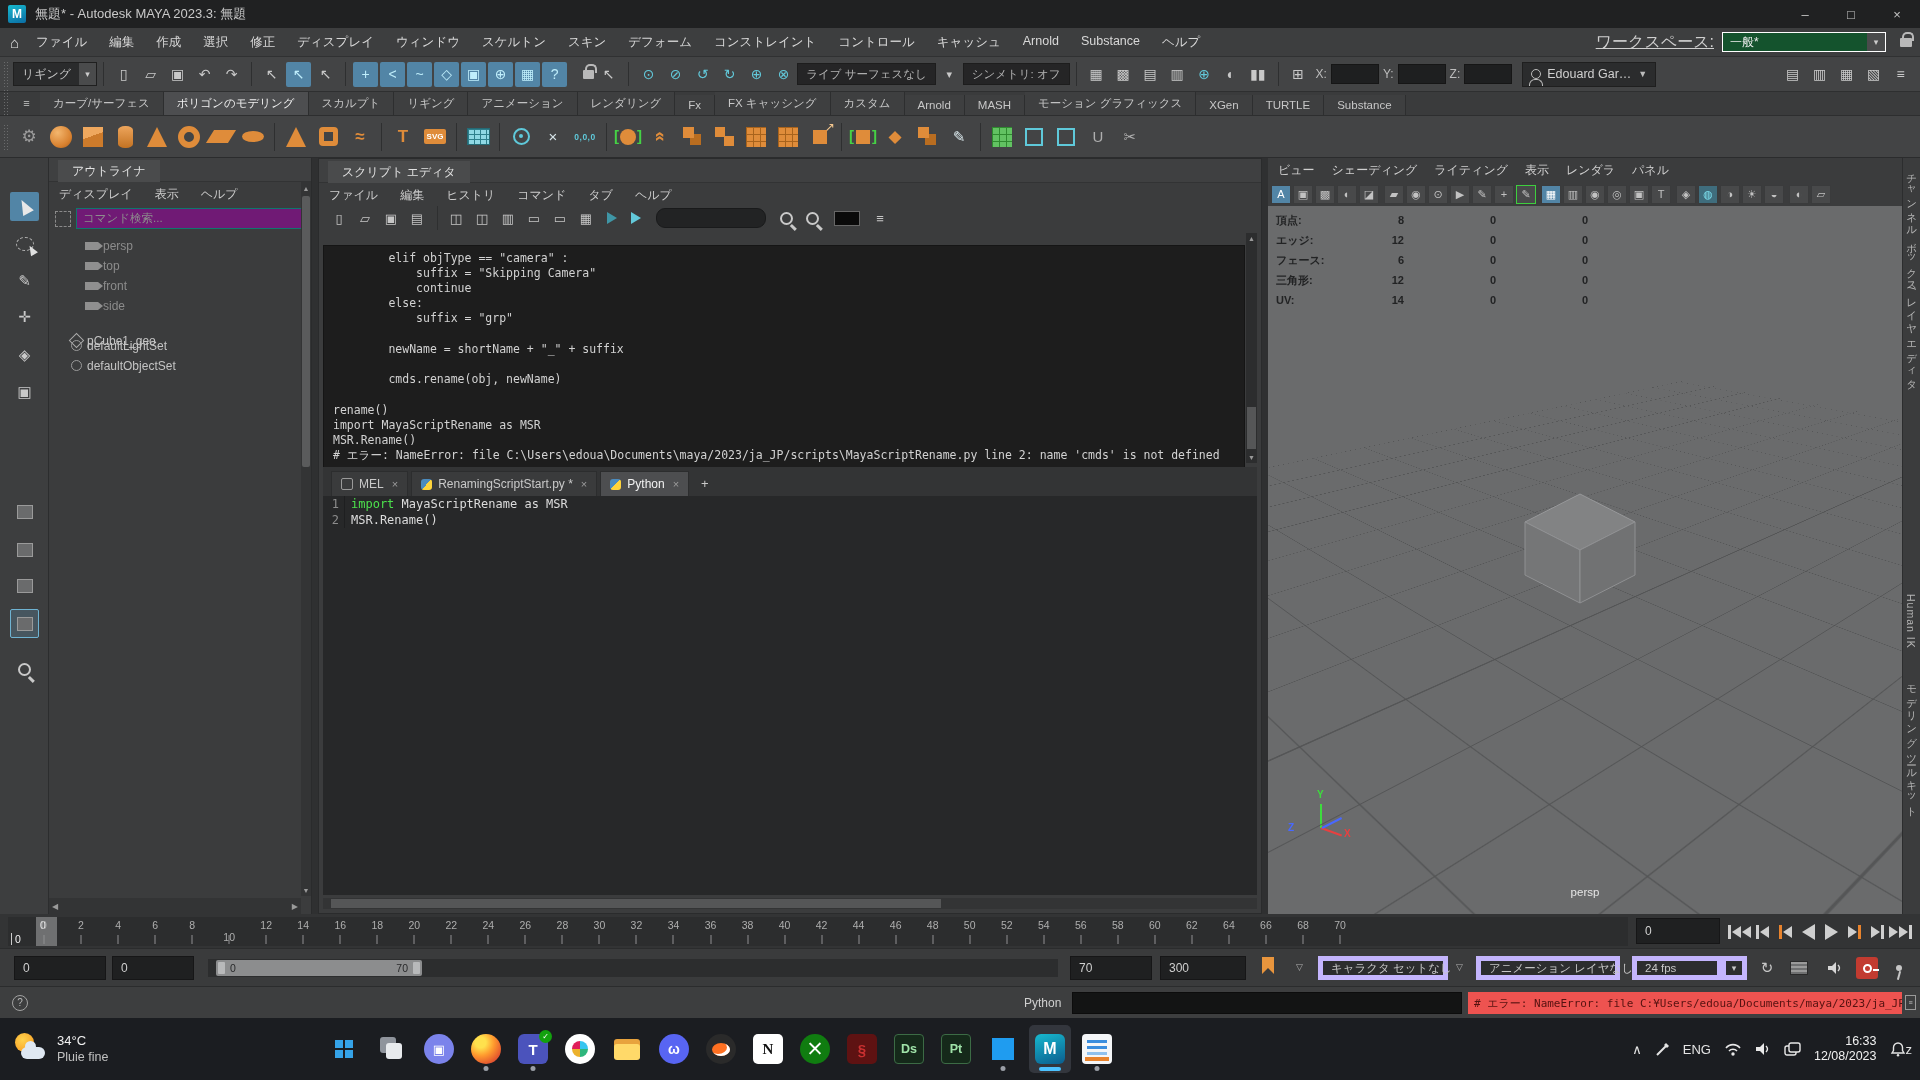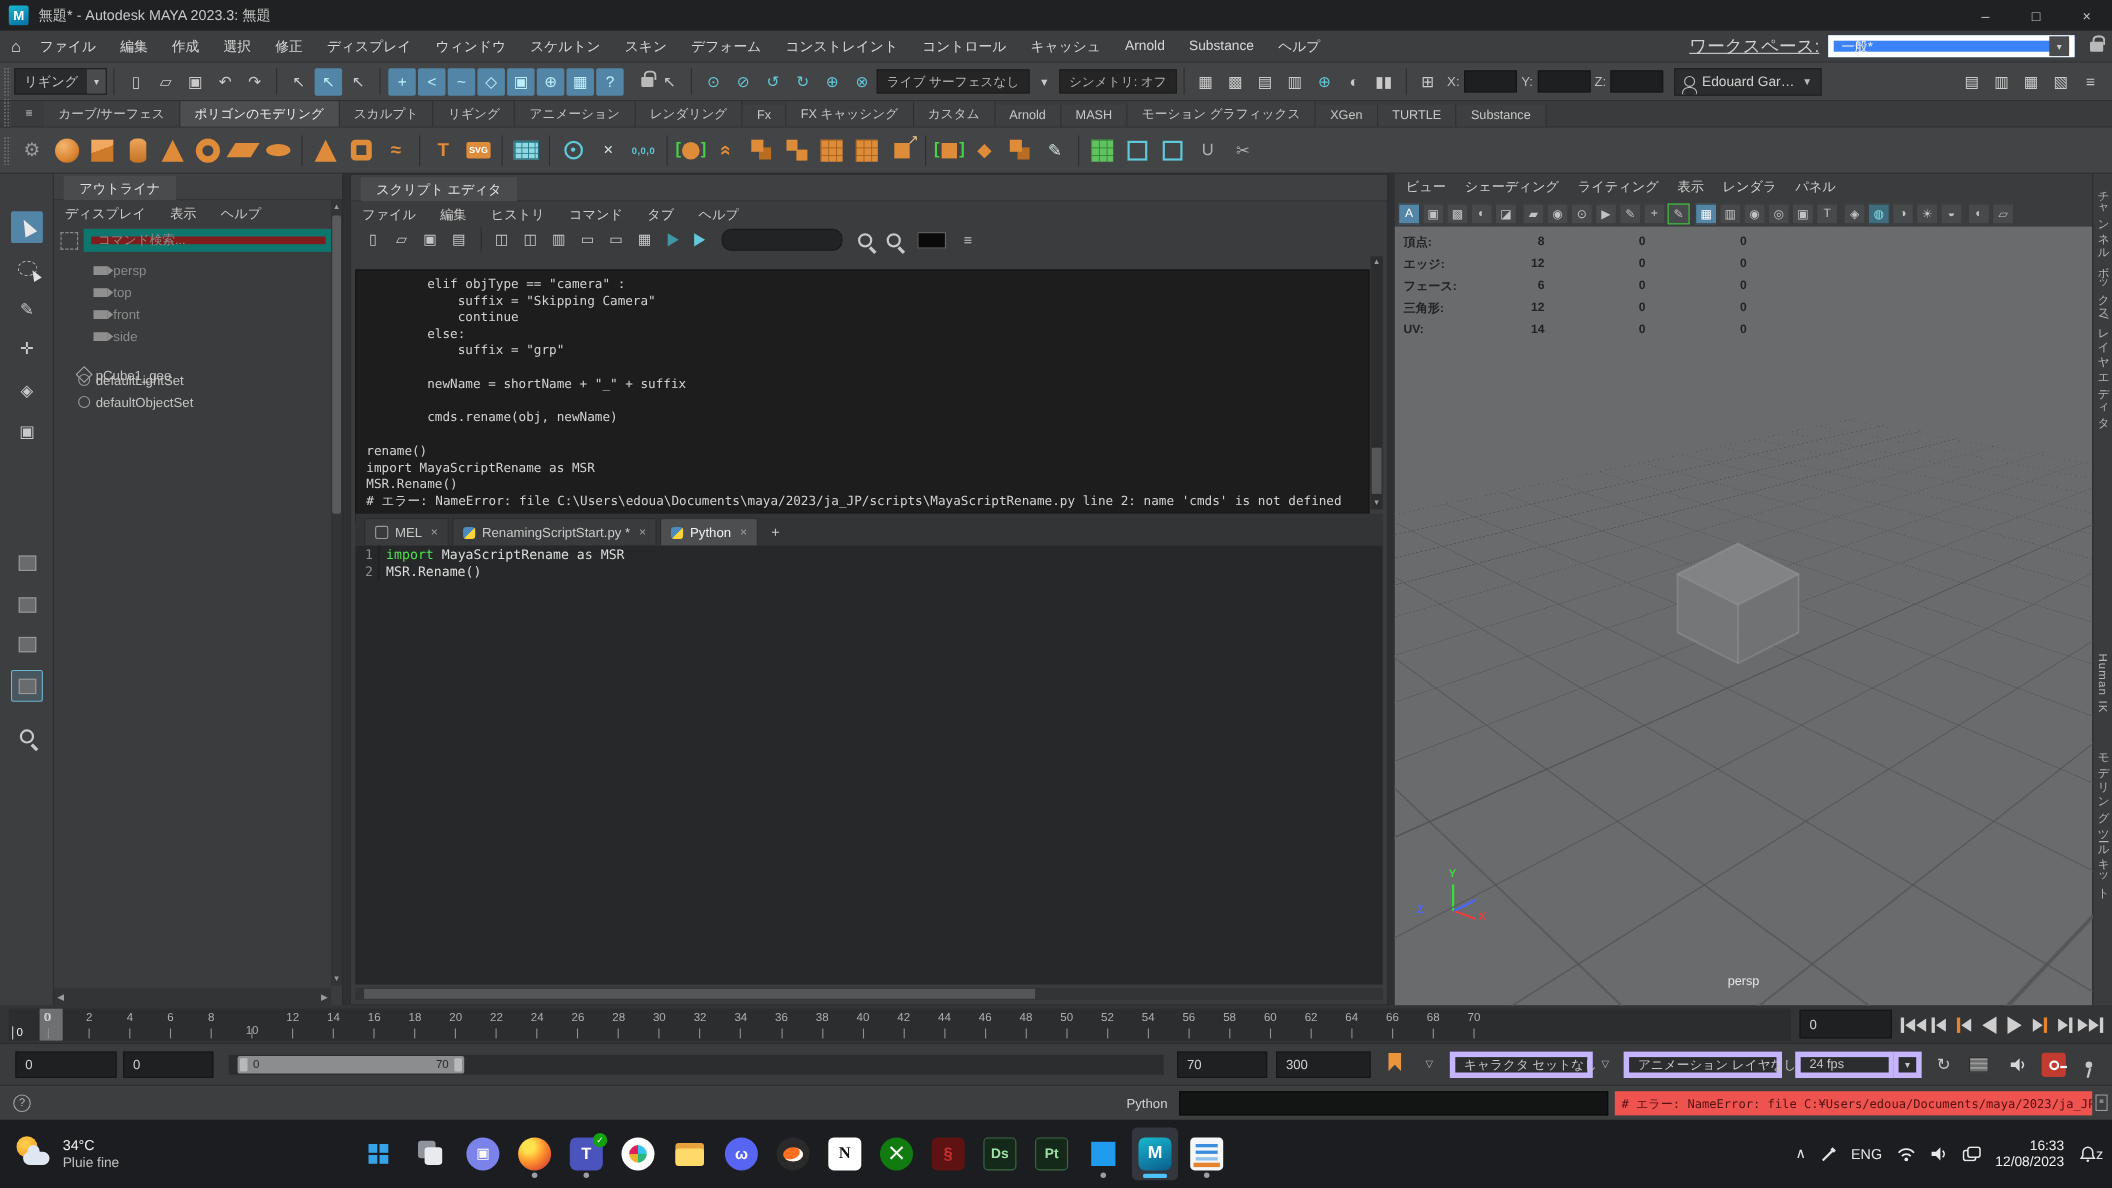--- a/index.html
+++ b/index.html
@@ -16,21 +16,21 @@
   .winbtns{margin-left:auto;display:flex;}
   .winbtn{width:46px;height:28px;display:flex;align-items:center;justify-content:center;color:#c4c4c4;font-size:13px;}
 
   
   .menubar{position:absolute;left:0;top:28px;width:1920px;height:29px;background:#3d3e3f;display:flex;align-items:center;border-bottom:1px solid #303132;}
   .home-ic{font-size:15px;color:#e2e2e2;margin:0 6px 0 10px;}
   #mb-items{display:flex;}
   .mi{padding:0 11px;font-size:12.5px;color:#d8d8d8;white-space:nowrap;}
   .ws-area{margin-left:auto;display:flex;align-items:center;margin-right:8px;}
   .ws-label{font-size:16px;color:#cfcfcf;margin-right:8px;text-decoration:underline;}
-  .ws-box{width:224px;height:20px;background:#3b82f6;border:5px solid #ffffff;font-size:12px;color:#eee;display:flex;align-items:center;padding-left:7px;position:relative;}
+  .ws-box{width:164px;height:20px;background:#14532d;border:1px solid #ffffff;font-size:12px;color:#eee;display:flex;align-items:center;padding-left:7px;position:relative;}
   .ws-box .arr{margin-left:auto;width:18px;height:18px;background:#4a4b4c;display:flex;align-items:center;justify-content:center;color:#ccc;font-size:9px;}
   .padlock{width:12px;height:9px;background:#b9b9b9;border-radius:1px;position:relative;margin-left:14px;}
   .padlock::before{content:"";position:absolute;left:2px;top:-6px;width:8px;height:7px;border:2px solid #b9b9b9;border-bottom:none;border-radius:5px 5px 0 0;}
 
   
   .statusline{position:absolute;left:0;top:57px;width:1920px;height:35px;background:#434445;display:flex;align-items:center;border-bottom:1px solid #2e2f30;}
   .grip{width:7px;height:26px;margin:0 3px;background-image:radial-gradient(#6a6b6c 1px,transparent 1px);background-size:3px 3px;}
   .dd{height:24px;background:#2a2b2c;border:1px solid #1f1f1f;display:flex;align-items:center;font-size:12px;color:#c6c6c6;}
   .dd .lbl{padding:0 8px;white-space:nowrap;}
   .dd .arr{width:17px;height:100%;background:#4a4b4c;display:flex;align-items:center;justify-content:center;font-size:9px;color:#ccc;}
@@ -108,21 +108,21 @@
   .mag{width:13px;height:13px;border:2px solid #c9c9c9;border-radius:50%;position:relative;}
   .mag::after{content:"";position:absolute;right:-6px;bottom:-6px;width:7px;height:2.5px;background:#c9c9c9;transform:rotate(45deg);}
 
   
   .outliner{position:absolute;left:49px;top:0;width:263px;height:756px;background:#3b3c3d;border-right:1px solid #2a2b2c;}
   .pan-head{position:absolute;left:0;top:0;right:0;height:24px;background:#3f4041;border-bottom:1px solid #323334;}
   .pan-tab{position:absolute;left:9px;top:2px;height:22px;padding:0 14px;background:#4a4b4c;color:#e2e2e2;font-size:12px;display:flex;align-items:center;}
   .pan-menus{position:absolute;left:10px;top:26px;height:20px;display:flex;gap:22px;font-size:12px;color:#cdcdcd;align-items:center;}
   .ol-search-row{position:absolute;left:6px;top:50px;right:8px;height:21px;display:flex;align-items:center;}
   .ol-filter{width:16px;height:16px;border:1.5px dashed #8a8a8a;margin-right:5px;}
-  .ol-search{flex:1;height:21px;background:#7f1d1d;border:7px solid #0f766e;color:#8d8d8d;font-size:11.5px;display:flex;align-items:center;padding-left:6px;}
+  .ol-search{flex:1;height:21px;background:#701a75;border:1px solid #0f766e;color:#8d8d8d;font-size:11.5px;display:flex;align-items:center;padding-left:6px;}
   .ol-list{position:absolute;left:0;top:76px;right:10px;bottom:18px;}
   .ol-row{position:absolute;height:19px;display:flex;align-items:center;font-size:12px;}
   .ol-row .nm{margin-left:5px;color:#c4c4c4;}
   .ol-row.dim .nm{color:#8c8c8c;}
   .oi-cam{width:13px;height:8px;background:#8f8f8f;position:relative;margin-left:0;}
   .oi-cam::before{content:"";position:absolute;right:-5px;top:0;width:0;height:0;border-top:4px solid transparent;border-bottom:4px solid transparent;border-left:5px solid #8f8f8f;}
   .oi-mesh{width:11px;height:11px;border:1.5px solid #a8a8a8;transform:rotate(45deg);}
   .oi-set{width:11px;height:11px;border:1.5px solid #9a9a9a;border-radius:50%;}
   .scroll-v{position:absolute;right:0;top:24px;bottom:18px;width:10px;background:#333435;}
   .scroll-v .thumb{position:absolute;left:1px;right:1px;top:14px;height:38%;background:#5a5b5c;border-radius:2px;}

